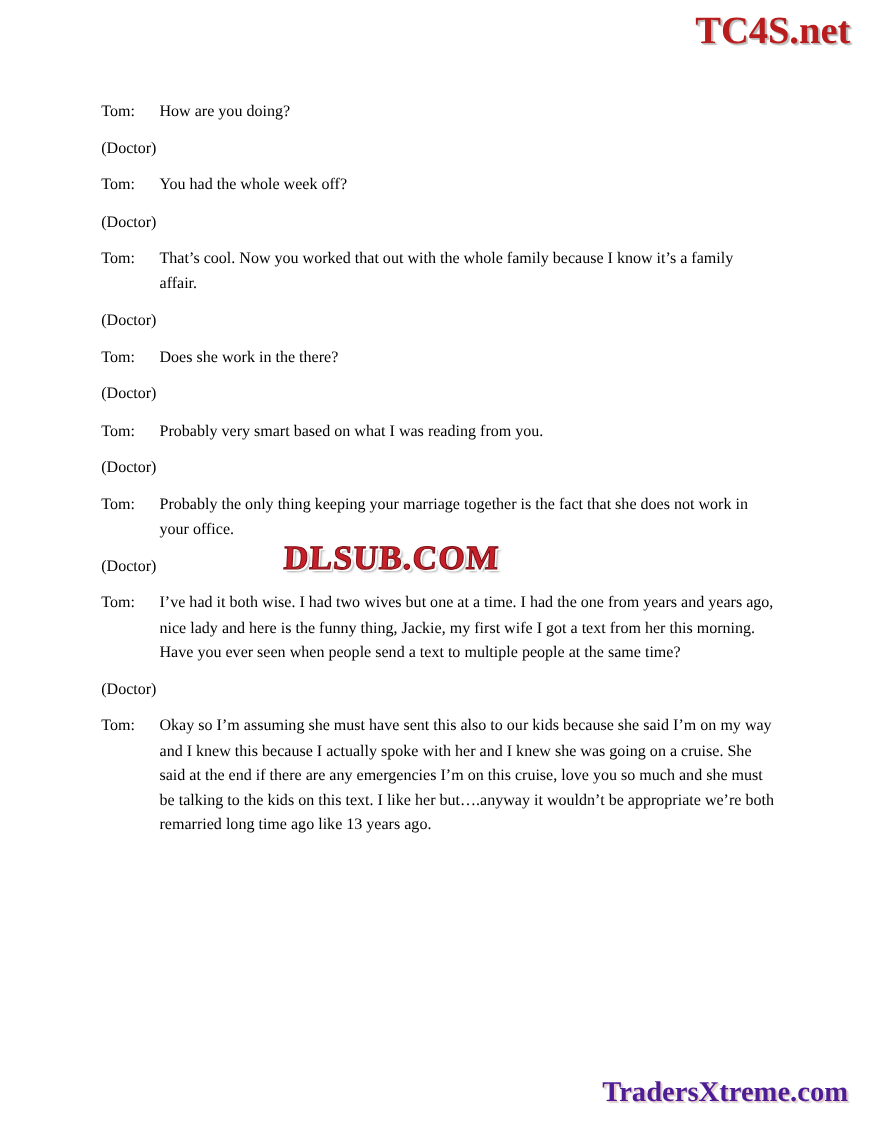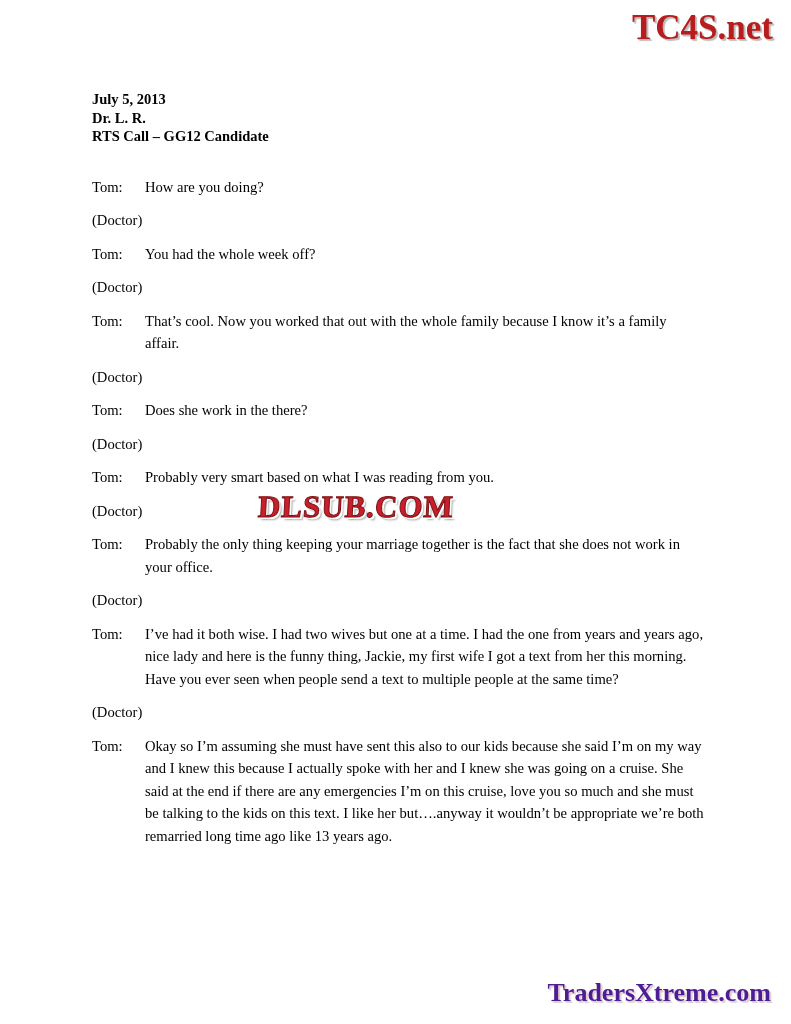--- a/index.html
+++ b/index.html
@@ -107,25 +107,20 @@
 </style>
 </head>
 <body>
 
 <div class="page">
 
   <div class="brand-top">TC4S.net</div>
 
   <div class="doc-body">
 
-    <div class="header-block">
-      <div>July 5, 2013</div>
-      <div>Dr. L. R.</div>
-      <div>RTS Call – GG12 Candidate</div>
-    </div>
 
     <div class="entry">
       <span class="speaker">Tom:</span>
       <span class="lines">
           <p>How are you doing?</p>
         </span>
     </div>
 
     <div class="entry doctor">
       <span class="speaker">(Doctor)</span>

